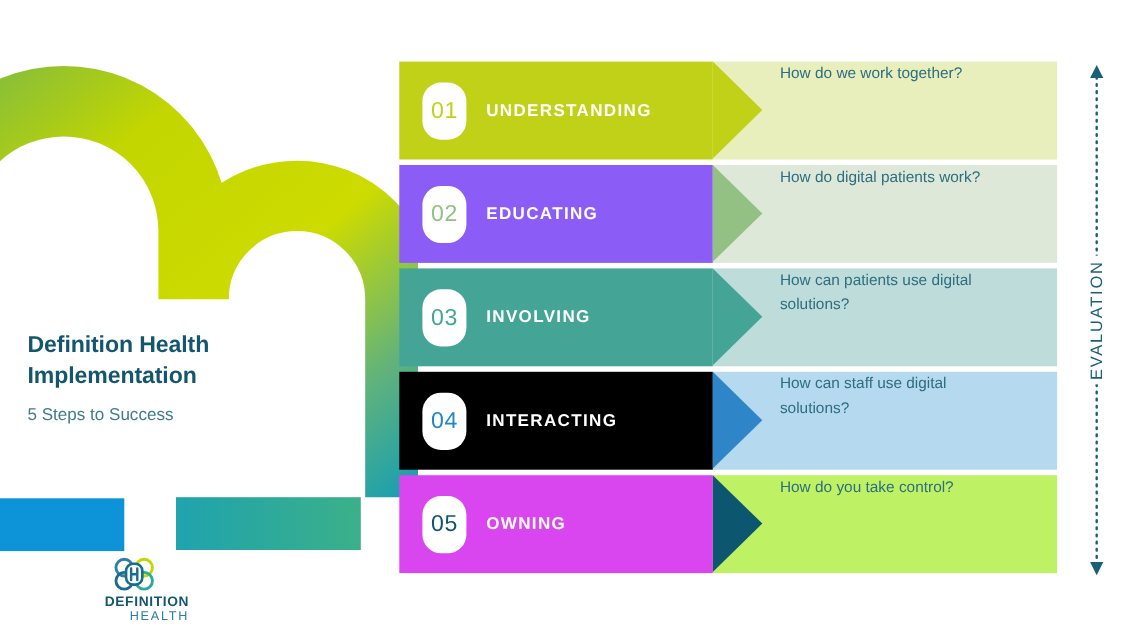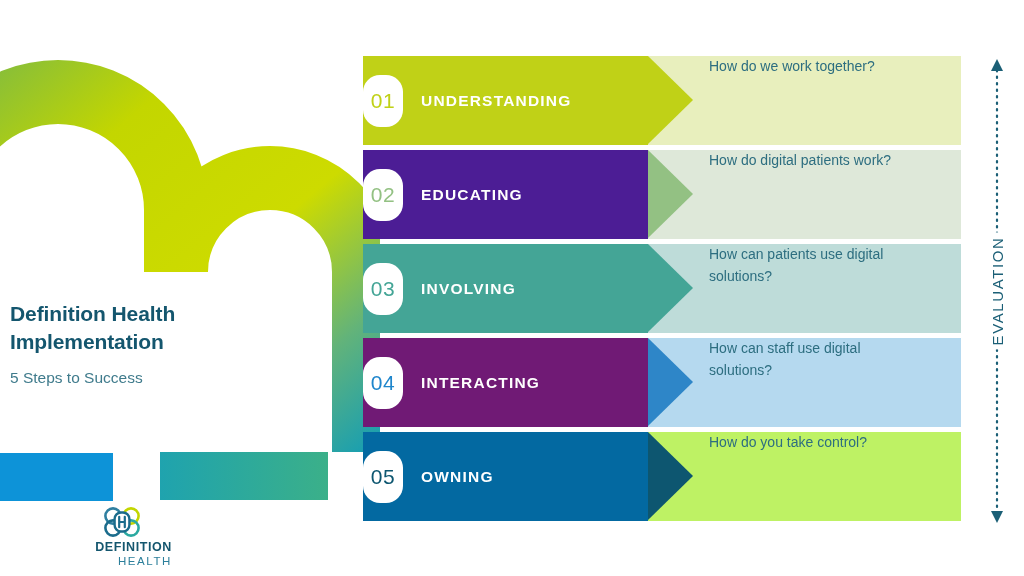--- a/index.html
+++ b/index.html
@@ -30,21 +30,21 @@
     position: absolute;
     left: 0;
     top: 453px;
     width: 113px;
     height: 48px;
   }
 
   
   .left-copy {
     position: absolute;
-    left: 10px;
+    left: 25px;
     top: 300px;
     width: 300px;
   }
   .left-title {
     font-size: 21px;
     font-weight: bold;
     color: #14566e;
     line-height: 1.32;
     letter-spacing: -0.1px;
     margin: 0;
@@ -115,20 +115,21 @@
     border-top: 44.5px solid transparent;
     border-bottom: 44.5px solid transparent;
     border-left: 45px solid currentColor;
   }
 
   .badge {
     width: 40px;
     height: 52px;
     border-radius: 17px;
     background: #ffffff;
+    margin-left: 21px;
     flex: none;
     display: flex;
     align-items: center;
     justify-content: center;
     font-size: 21px;
     letter-spacing: 0.5px;
   }
   .step-label {
     margin-left: 18px;
     font-size: 15.5px;
@@ -234,21 +235,21 @@
       </div>
       <div class="step-label">UNDERSTANDING</div>
       <div class="tip" style="color:#c0d117"></div>
     </div>
     <div class="step-desc" style="background:#e8efbd">
       <span>How do we work together?</span>
     </div>
   </div>
 
   <div class="step-row">
-    <div class="step-arrow" style="background:#4c1d95;color:#93c183">
+    <div class="step-arrow" style="background:#8b5cf6;color:#93c183">
       <div class="badge">
         <span style="color:#93c183">02</span>
       </div>
       <div class="step-label">EDUCATING</div>
       <div class="tip" style="color:#93c183"></div>
     </div>
     <div class="step-desc" style="background:#dee8d9">
       <span>How do digital patients work?</span>
     </div>
   </div>
@@ -260,34 +261,34 @@
       </div>
       <div class="step-label">INVOLVING</div>
       <div class="tip" style="color:#44a596"></div>
     </div>
     <div class="step-desc" style="background:#bedcd9">
       <span>How can patients use digital solutions?</span>
     </div>
   </div>
 
   <div class="step-row">
-    <div class="step-arrow" style="background:#701a75;color:#2e86c8">
+    <div class="step-arrow" style="background:#000000;color:#2e86c8">
       <div class="badge">
         <span style="color:#1f86cc">04</span>
       </div>
       <div class="step-label">INTERACTING</div>
       <div class="tip" style="color:#2e86c8"></div>
     </div>
     <div class="step-desc" style="background:#b5d9ef">
       <span>How can staff use digital solutions?</span>
     </div>
   </div>
 
   <div class="step-row">
-    <div class="step-arrow" style="background:#0369a1;color:#0d5670">
+    <div class="step-arrow" style="background:#d946ef;color:#0d5670">
       <div class="badge">
         <span style="color:#0d5670">05</span>
       </div>
       <div class="step-label">OWNING</div>
       <div class="tip" style="color:#0d5670"></div>
     </div>
     <div class="step-desc" style="background:#bef264">
       <span>How do you take control?</span>
     </div>
   </div>

